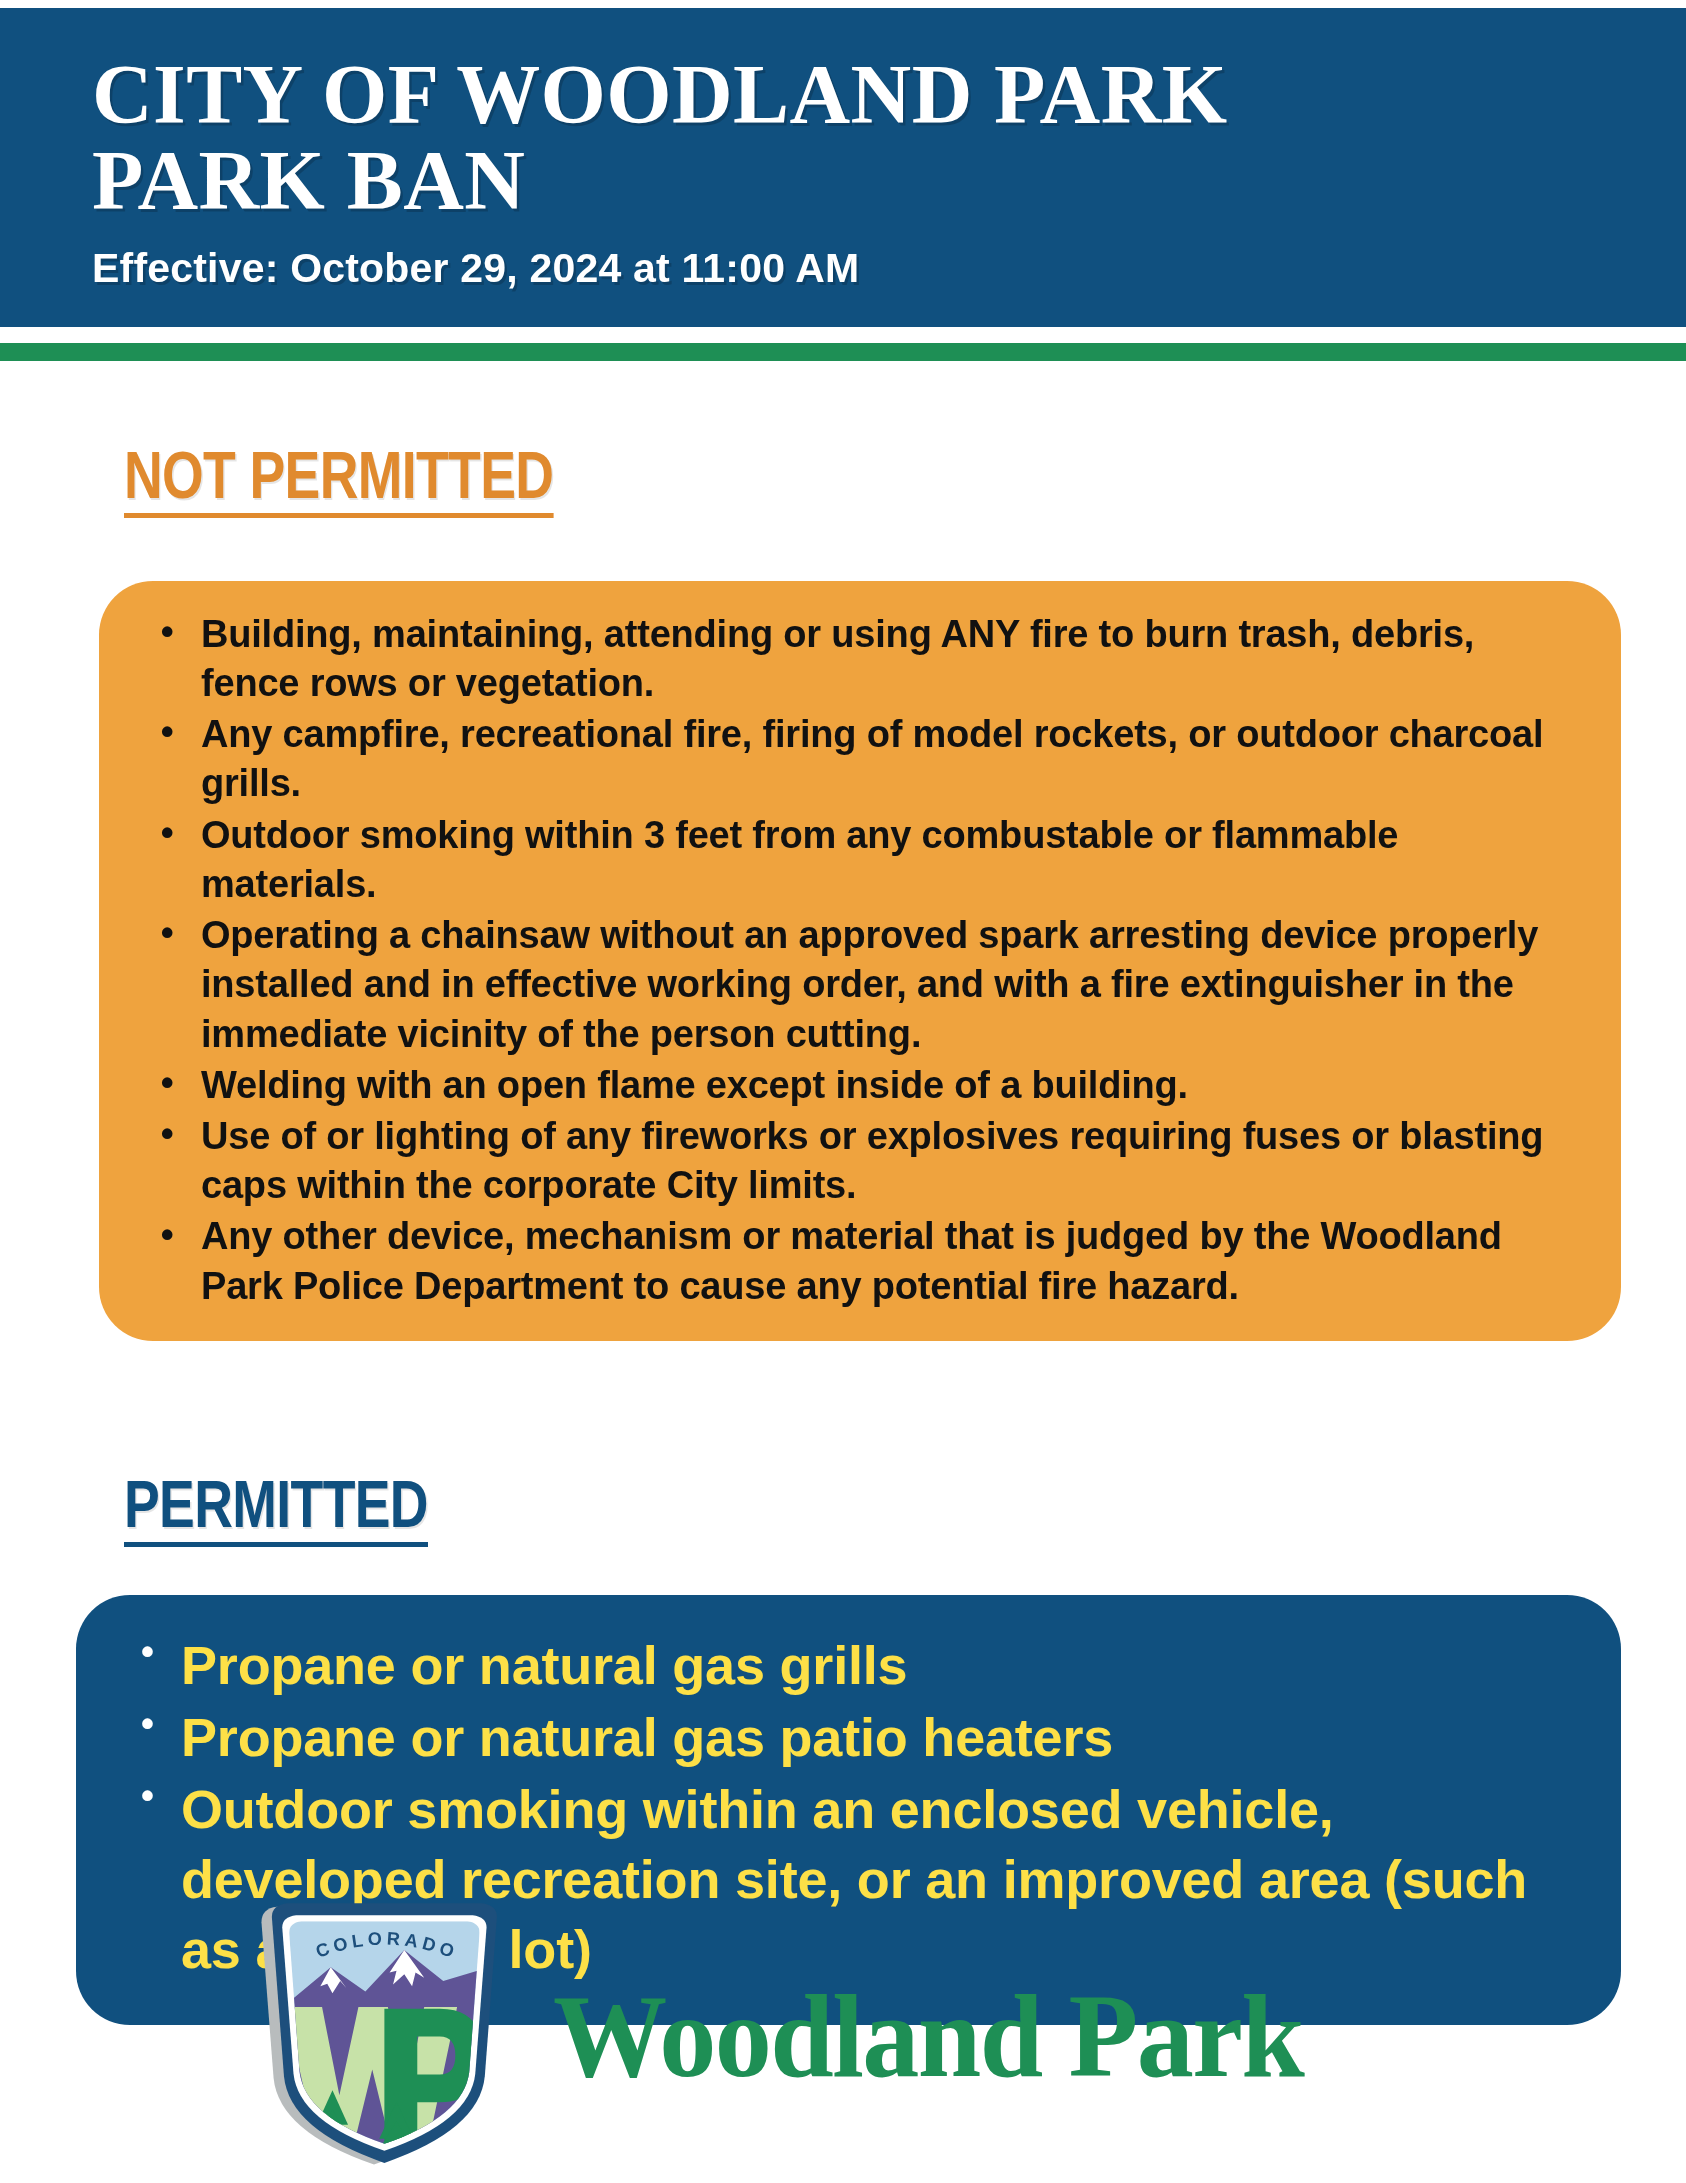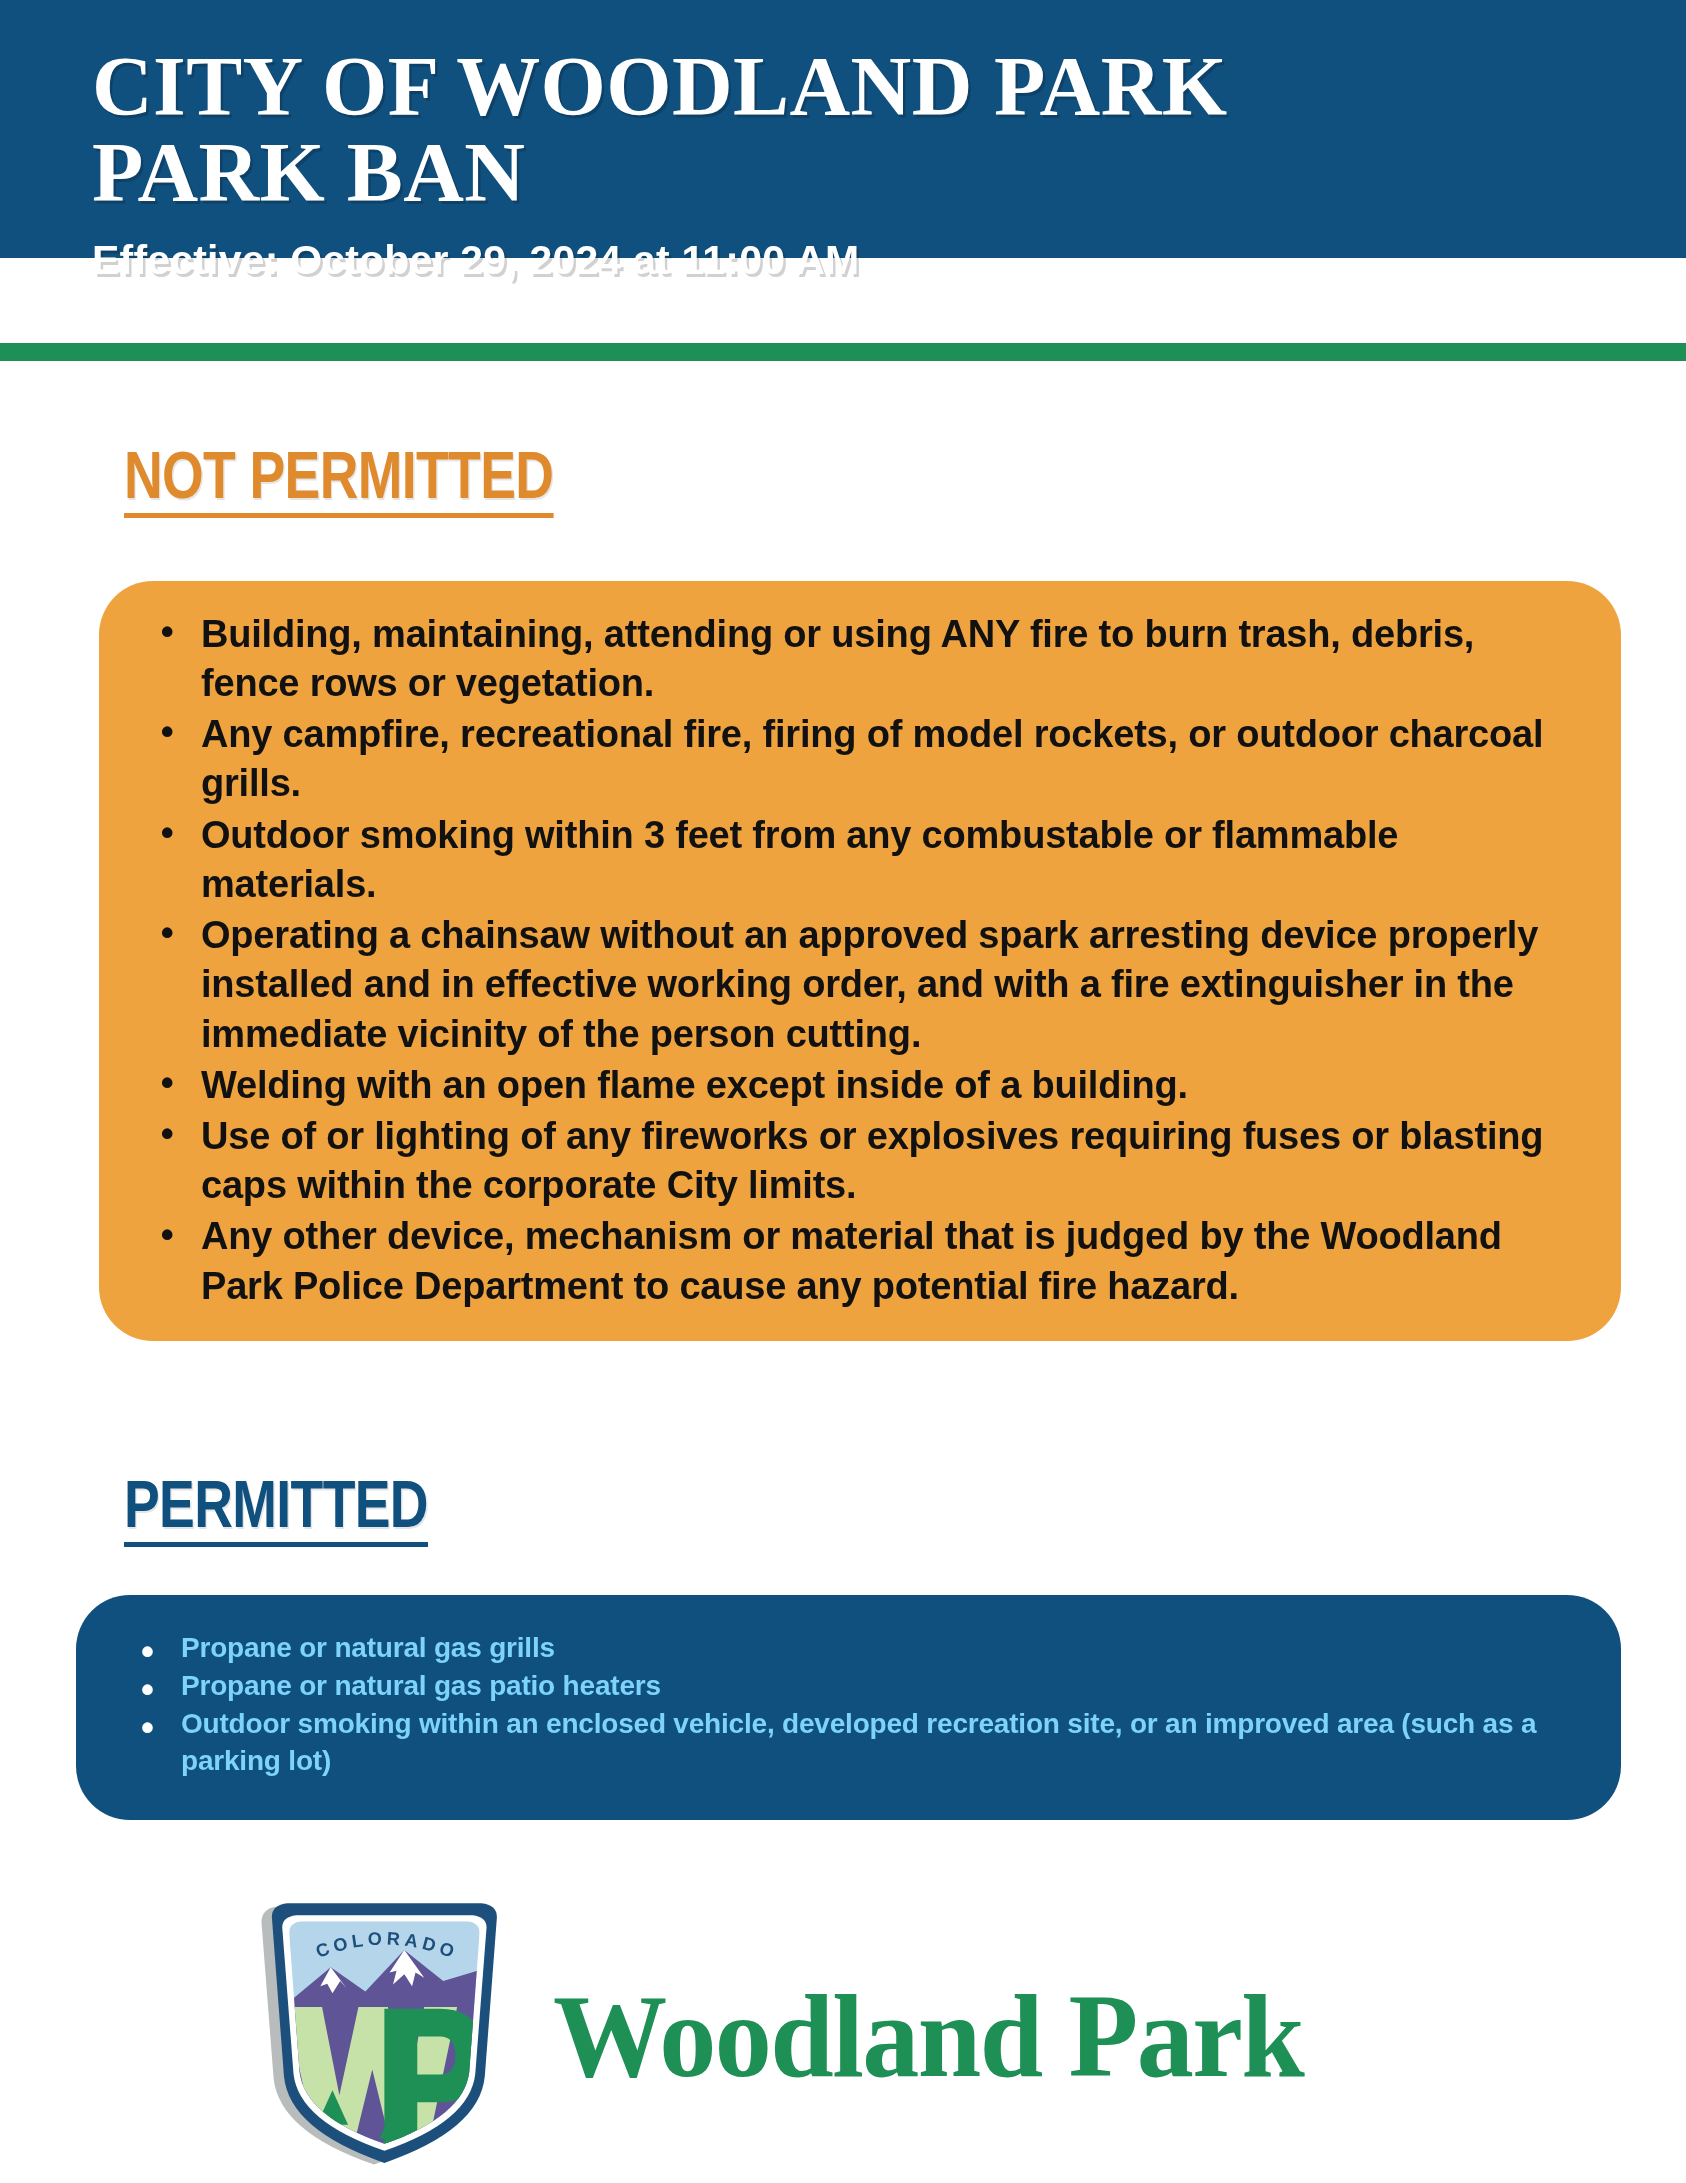--- a/index.html
+++ b/index.html
@@ -15,23 +15,23 @@
     position: relative;
     width: 1687px;
     height: 2183px;
     background: #ffffff;
     overflow: hidden;
   }
 
   
   .header-band {
     position: absolute;
-    left: 0; top: 0;
-    width: 1687px;
-    height: 258px;
+    left: 0; top: 8px;
+    width: 1687px;
+    height: 319px;
     background: #10507f;
   }
   .header-inner {
     position: absolute;
     left: 92px;
     top: 44px;
     width: 1511px;
   }
   .title-line {
     color: #ffffff;
@@ -129,22 +129,22 @@
 
   .panel-not ul.bullets li {
     color: #111111;
     font-size: 38px;
     line-height: 1.30;
     margin-bottom: 1.7px;
   }
   .panel-not ul.bullets li::before { color: #111111; }
 
   .panel-yes ul.bullets li {
-    color: #7dd3fc;
-    font-size: 28px;
+    color: #fde047;
+    font-size: 54px;
     line-height: 1.30;
     margin-bottom: 1.7px;
     padding-left: 55px;
   }
   .panel-yes ul.bullets li::before { color: #ffffff; left: 15px; }
 
   
   .footer {
     position: absolute;
     left: 0;

